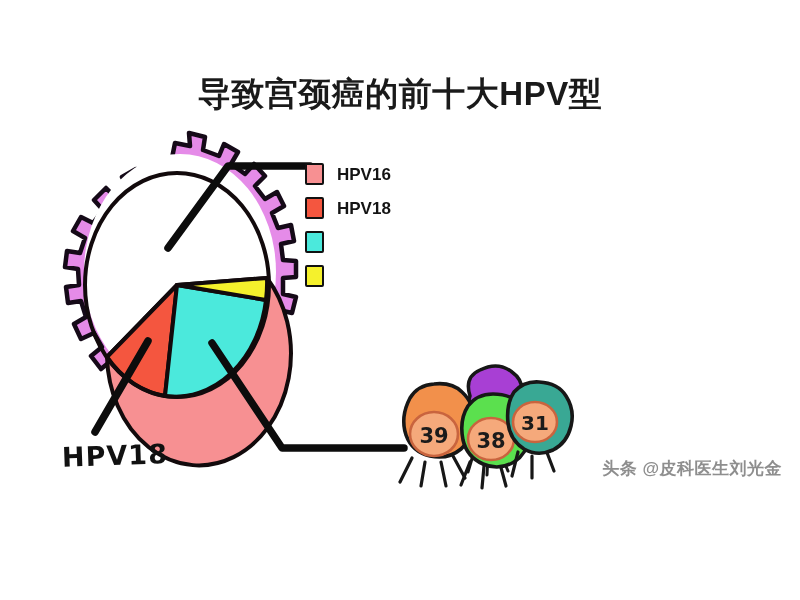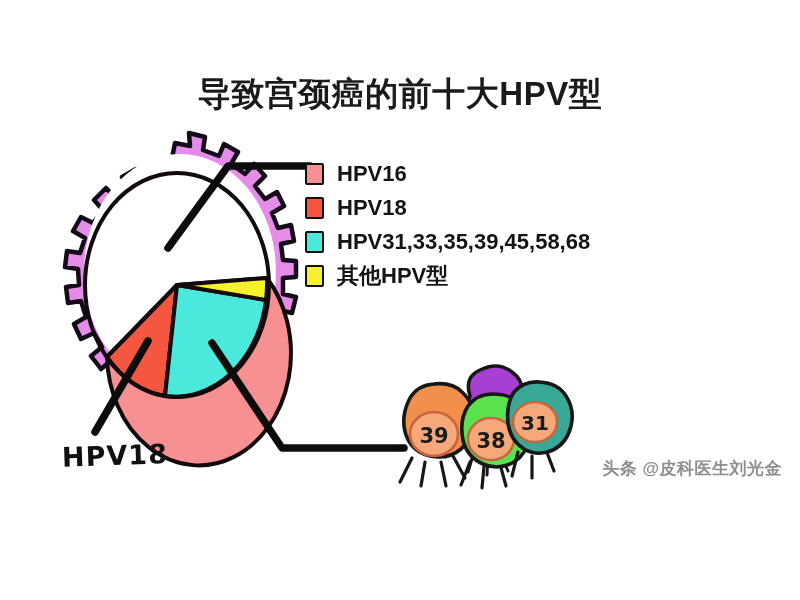--- a/index.html
+++ b/index.html
@@ -55,21 +55,21 @@
   .legend-swatch {
     width: 19px;
     height: 22px;
     border: 2.5px solid #111111;
     border-radius: 2px;
     box-sizing: border-box;
     flex: 0 0 auto;
   }
   .legend-label {
     margin-left: 13px;
-    font-size: 22px;
+    font-size: 17px;
     font-weight: bold;
     color: #141414;
     white-space: nowrap;
     line-height: 1;
   }
 
   
   #hpv18-callout {
     position: absolute;
     left: 62px;
@@ -214,25 +214,23 @@
     <div class="legend-row">
       <span class="legend-swatch" style="background:#F79092"></span>
       <span class="legend-label">HPV16</span>
     </div>
     <div class="legend-row">
       <span class="legend-swatch" style="background:#F4563F"></span>
       <span class="legend-label">HPV18</span>
     </div>
     <div class="legend-row">
       <span class="legend-swatch" style="background:#4BE9DC"></span>
-      <span class="legend-label">HPV31,33,35,39,45,58,68</span>
     </div>
     <div class="legend-row">
       <span class="legend-swatch" style="background:#F5F12C"></span>
-      <span class="legend-label">其他HPV型</span>
     </div>
   </div>
 
   <div id="hpv18-callout">HPV18</div>
 
   <div id="watermark">头条 @皮科医生刘光金</div>
 
 </div>
 
 </body></html>

